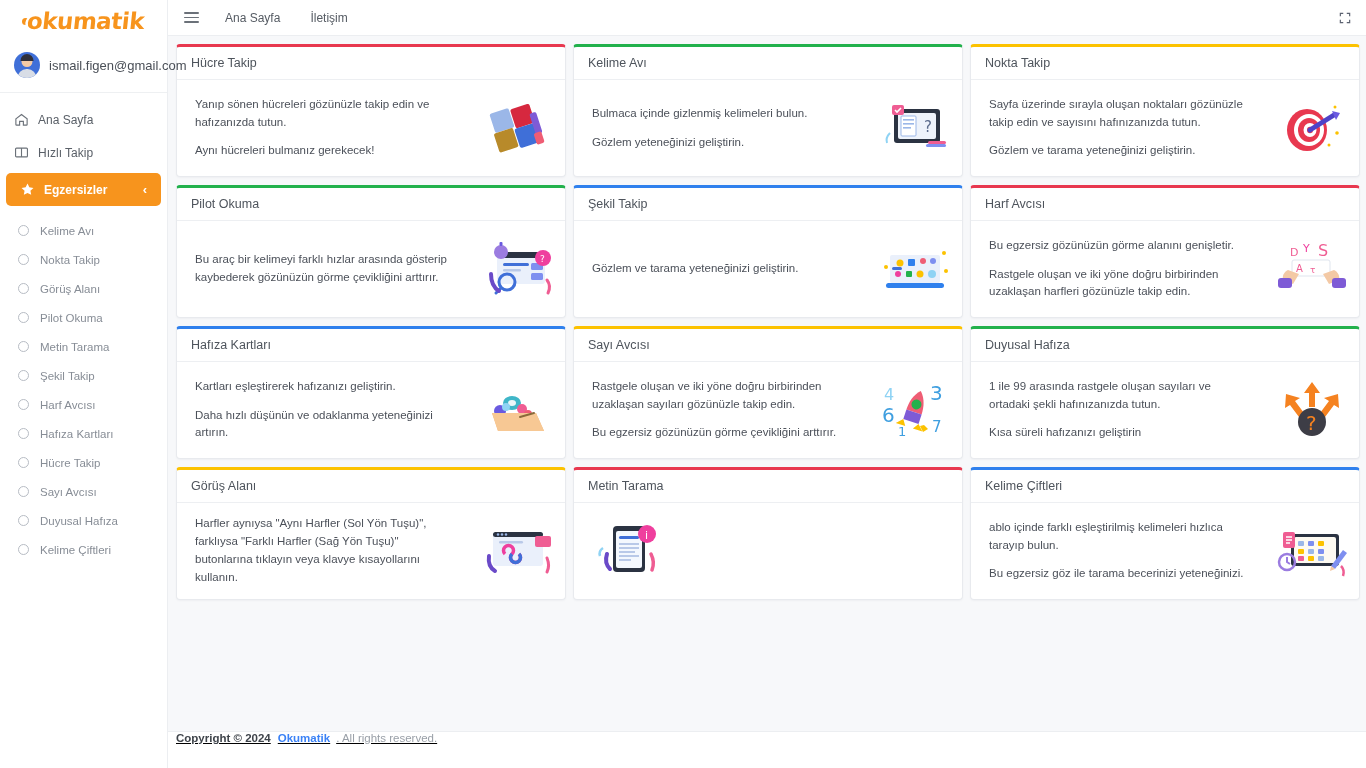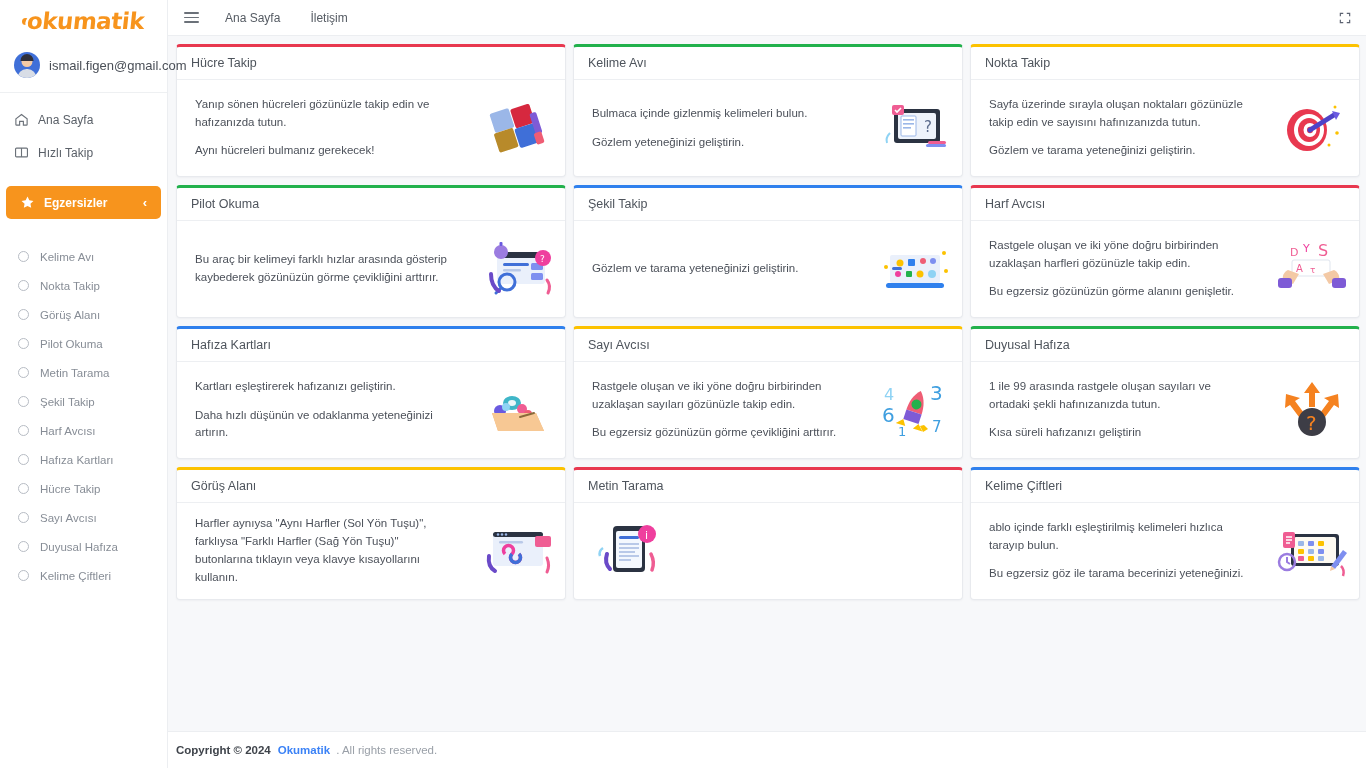--- a/index.html
+++ b/index.html
@@ -71,21 +71,21 @@
 
   .nav { padding-top: 10px; }
   .nav-item {
     display: flex; align-items: center; gap: 9px;
     height: 33px; padding: 0 14px;
     font-size: 12px; color: #5a6068; cursor: pointer;
   }
   .nav-item .ni-label { white-space: nowrap; }
   .nav-item.active {
     background: #f7941d; color: #ffffff;
-    margin: 17px 6px; border-radius: 5px;
+    margin: 4px 6px; border-radius: 5px;
     font-weight: 600;
     justify-content: space-between;
   }
   .nav-item.active .left { display: flex; align-items: center; gap: 9px; }
   .nav-icon { width: 15px; height: 15px; flex: 0 0 15px; display: block; }
   .sublist { padding-top: 6px; }
   .sub-item {
     display: flex; align-items: center; gap: 11px;
     height: 29px; padding: 0 14px 0 18px;
     font-size: 11.5px; color: #878d96; cursor: pointer;
@@ -154,23 +154,24 @@
   }
   .card-text { font-size: 11.5px; color: #4b5059; line-height: 1.55; max-width: 260px; }
   .card-text p + p { margin-top: 11px; }
   .card-ill { flex: 0 0 74px; height: 62px; display: flex; align-items: center; justify-content: center; }
   .card-ill svg { display: block; }
 
   .footer {
     height: 37px; flex: 0 0 37px;
     background: #ffffff;
     border-top: 1px solid #eceef1;
-    display: flex; align-items: center;
+    display: flex; 
     padding-left: 8px;
     font-size: 11.5px;
+    text-decoration: underline;
   }
   .f-strong { color: #3f444b; font-weight: bold; }
   .f-brand { color: #3b82f6; font-weight: bold; margin: 0 6px 0 7px; }
   .f-rest { color: #9aa0a8; }
 </style>
 </head>
 <body>
 
 <div class="app">
 
@@ -424,22 +425,22 @@
                 </svg>
               </div>
     </div>
           </div>
           <div class="card" style="border-top-color: rgb(232, 56, 79);">
     <div class="card-head">
       <div class="card-title">Harf Avcısı</div>
     </div>
     <div class="card-body">
       <div class="card-text">
+                <p>Bu egzersiz gözünüzün görme alanını genişletir.</p>
                 <p>Rastgele oluşan ve iki yöne doğru birbirinden uzaklaşan harfleri gözünüzle takip edin.</p>
-                <p>Bu egzersiz gözünüzün görme alanını genişletir.</p>
               </div>
       <div class="card-ill">
                 <svg width="72" height="58" viewBox="0 0 72 58">
     <text x="14" y="16" font-size="11" fill="#ef5d93" font-family="DejaVu Sans, sans-serif">D</text>
     <text x="27" y="12" font-size="11" fill="#ef3f9e" font-family="DejaVu Sans, sans-serif">Y</text>
     <text x="42" y="16" font-size="16" fill="#ef5d93" font-family="DejaVu Sans, sans-serif">S</text>
     <rect x="16" y="20" width="38" height="16" rx="2" fill="#fff" stroke="#dfe5ee"></rect>
     <text x="20" y="32" font-size="10" fill="#ef5d93" font-family="DejaVu Sans, sans-serif">A</text>
     <text x="34" y="33" font-size="9" fill="#ef5d93" font-family="DejaVu Sans, sans-serif">τ</text>
     <path d="M12 30c-4 2-6 6-5 10l10 4 6-10z" fill="#f3c9a5"></path>

